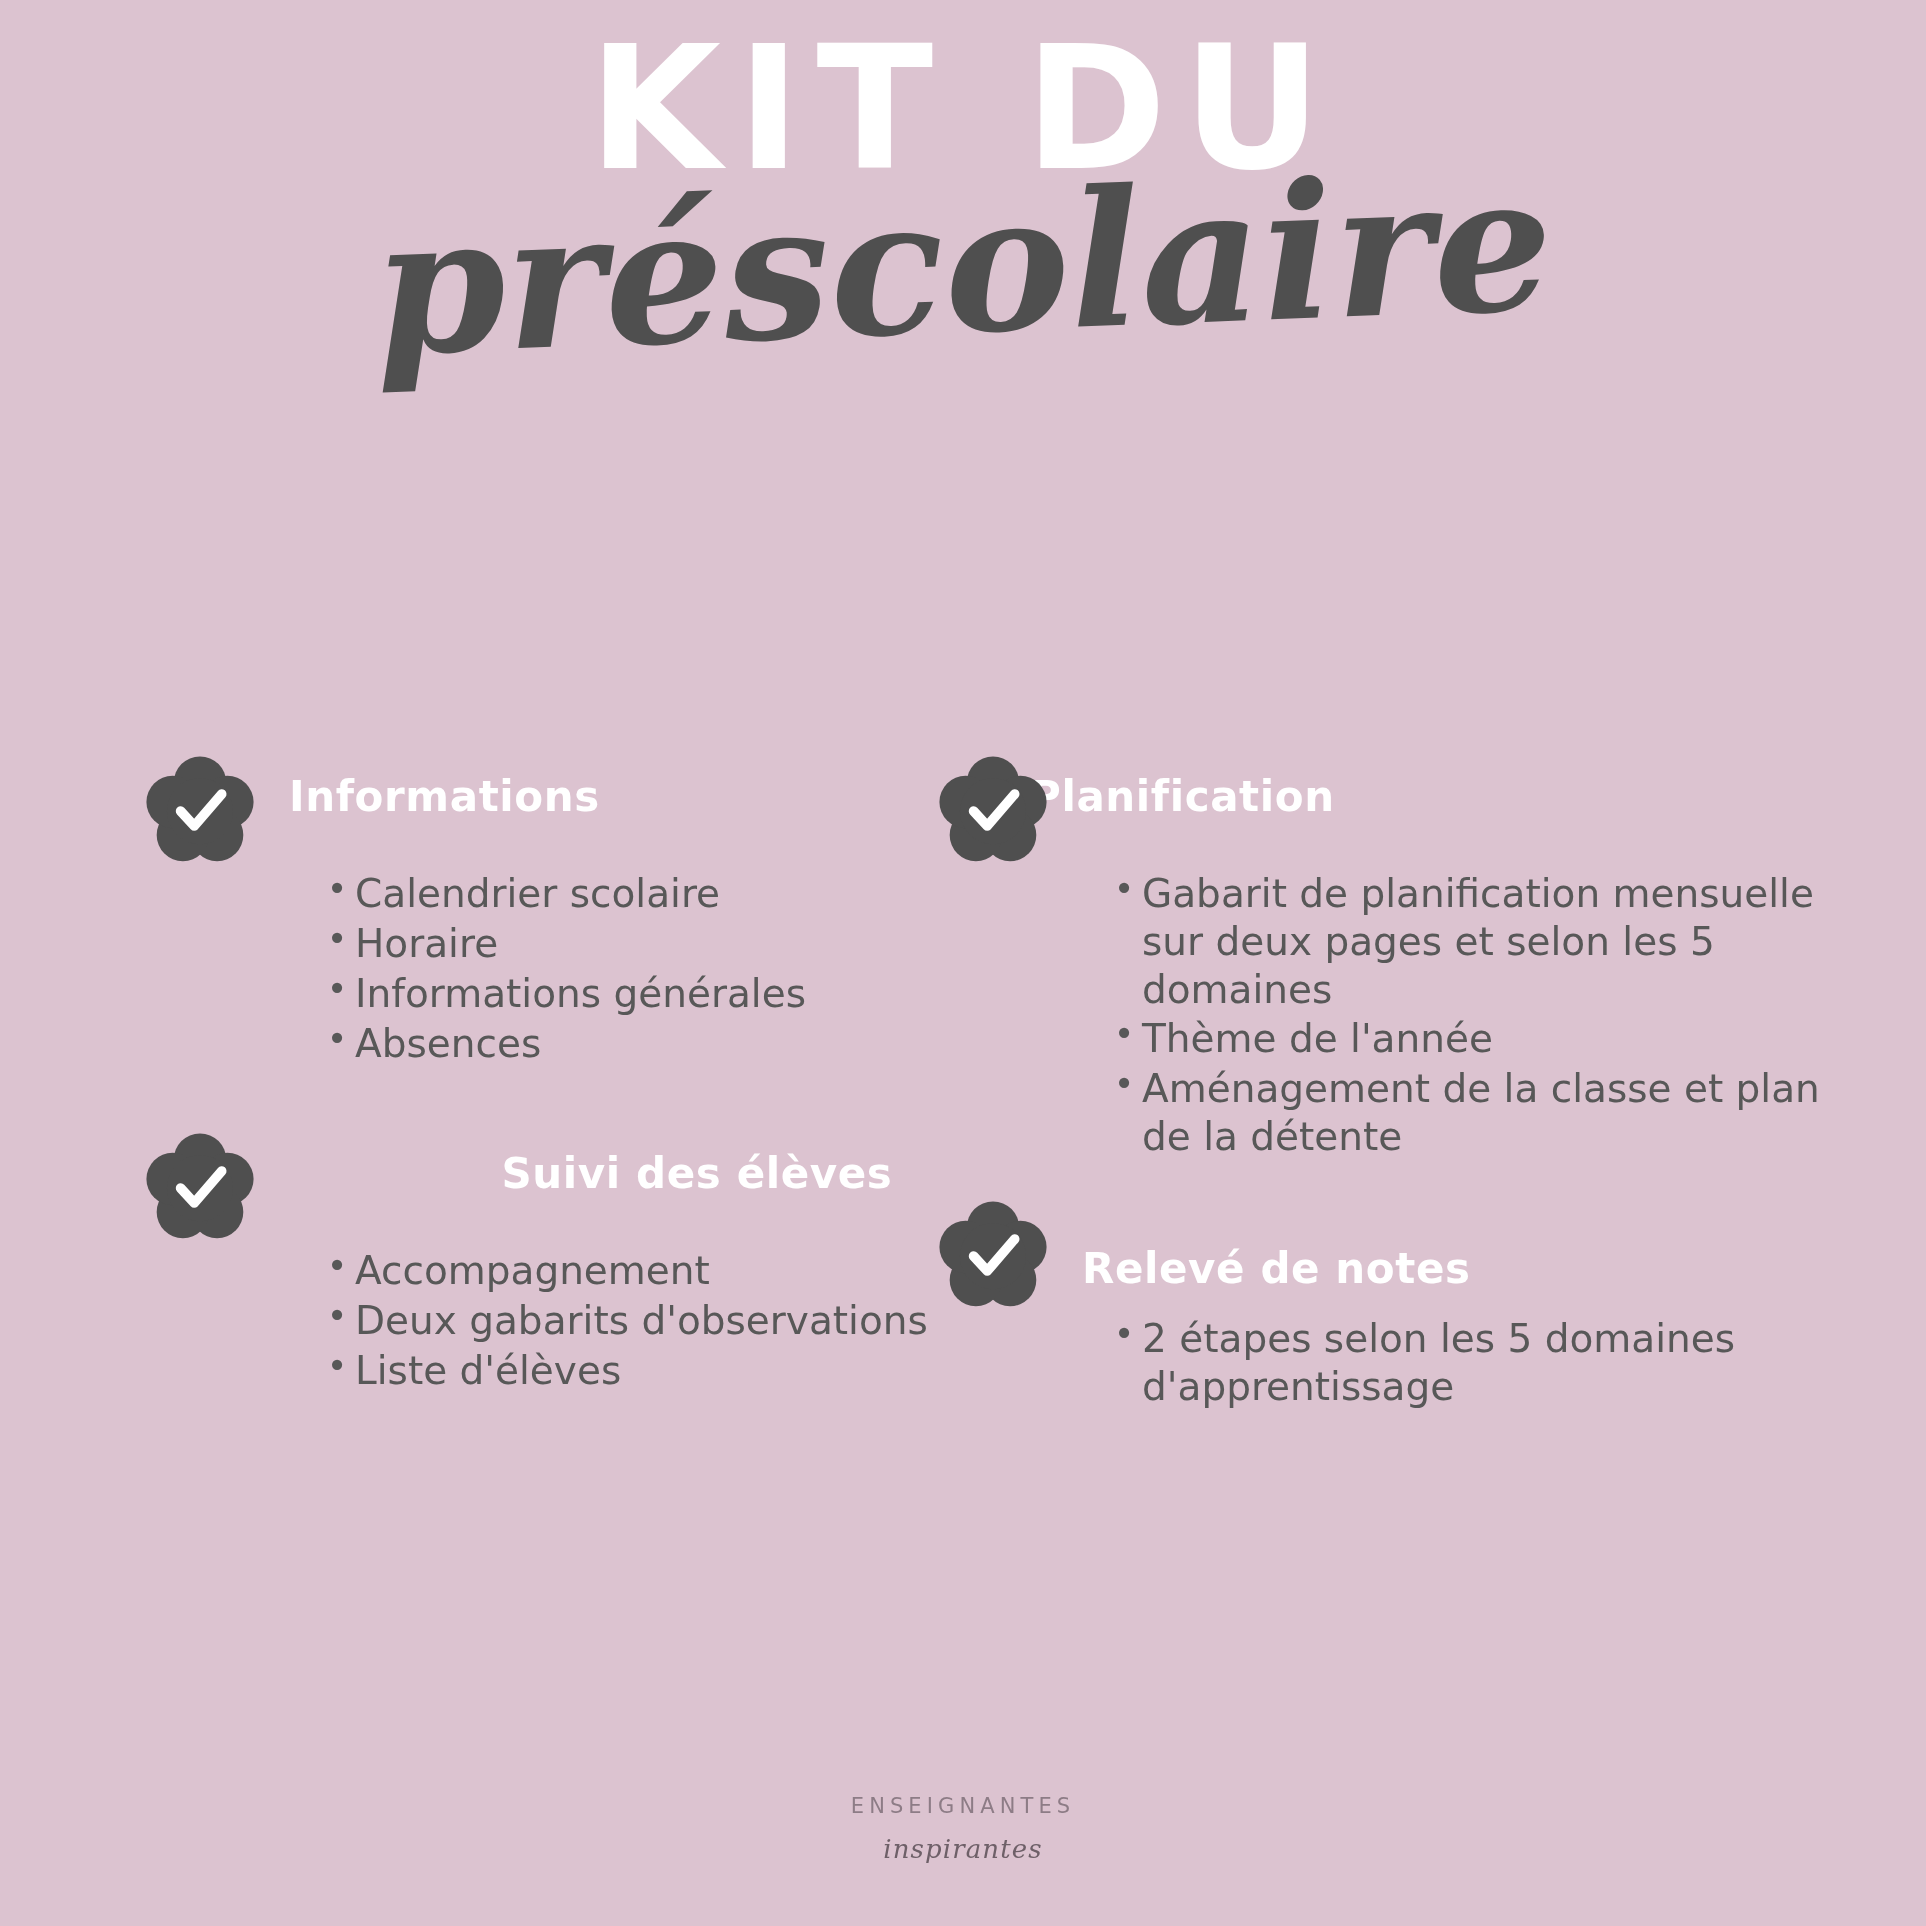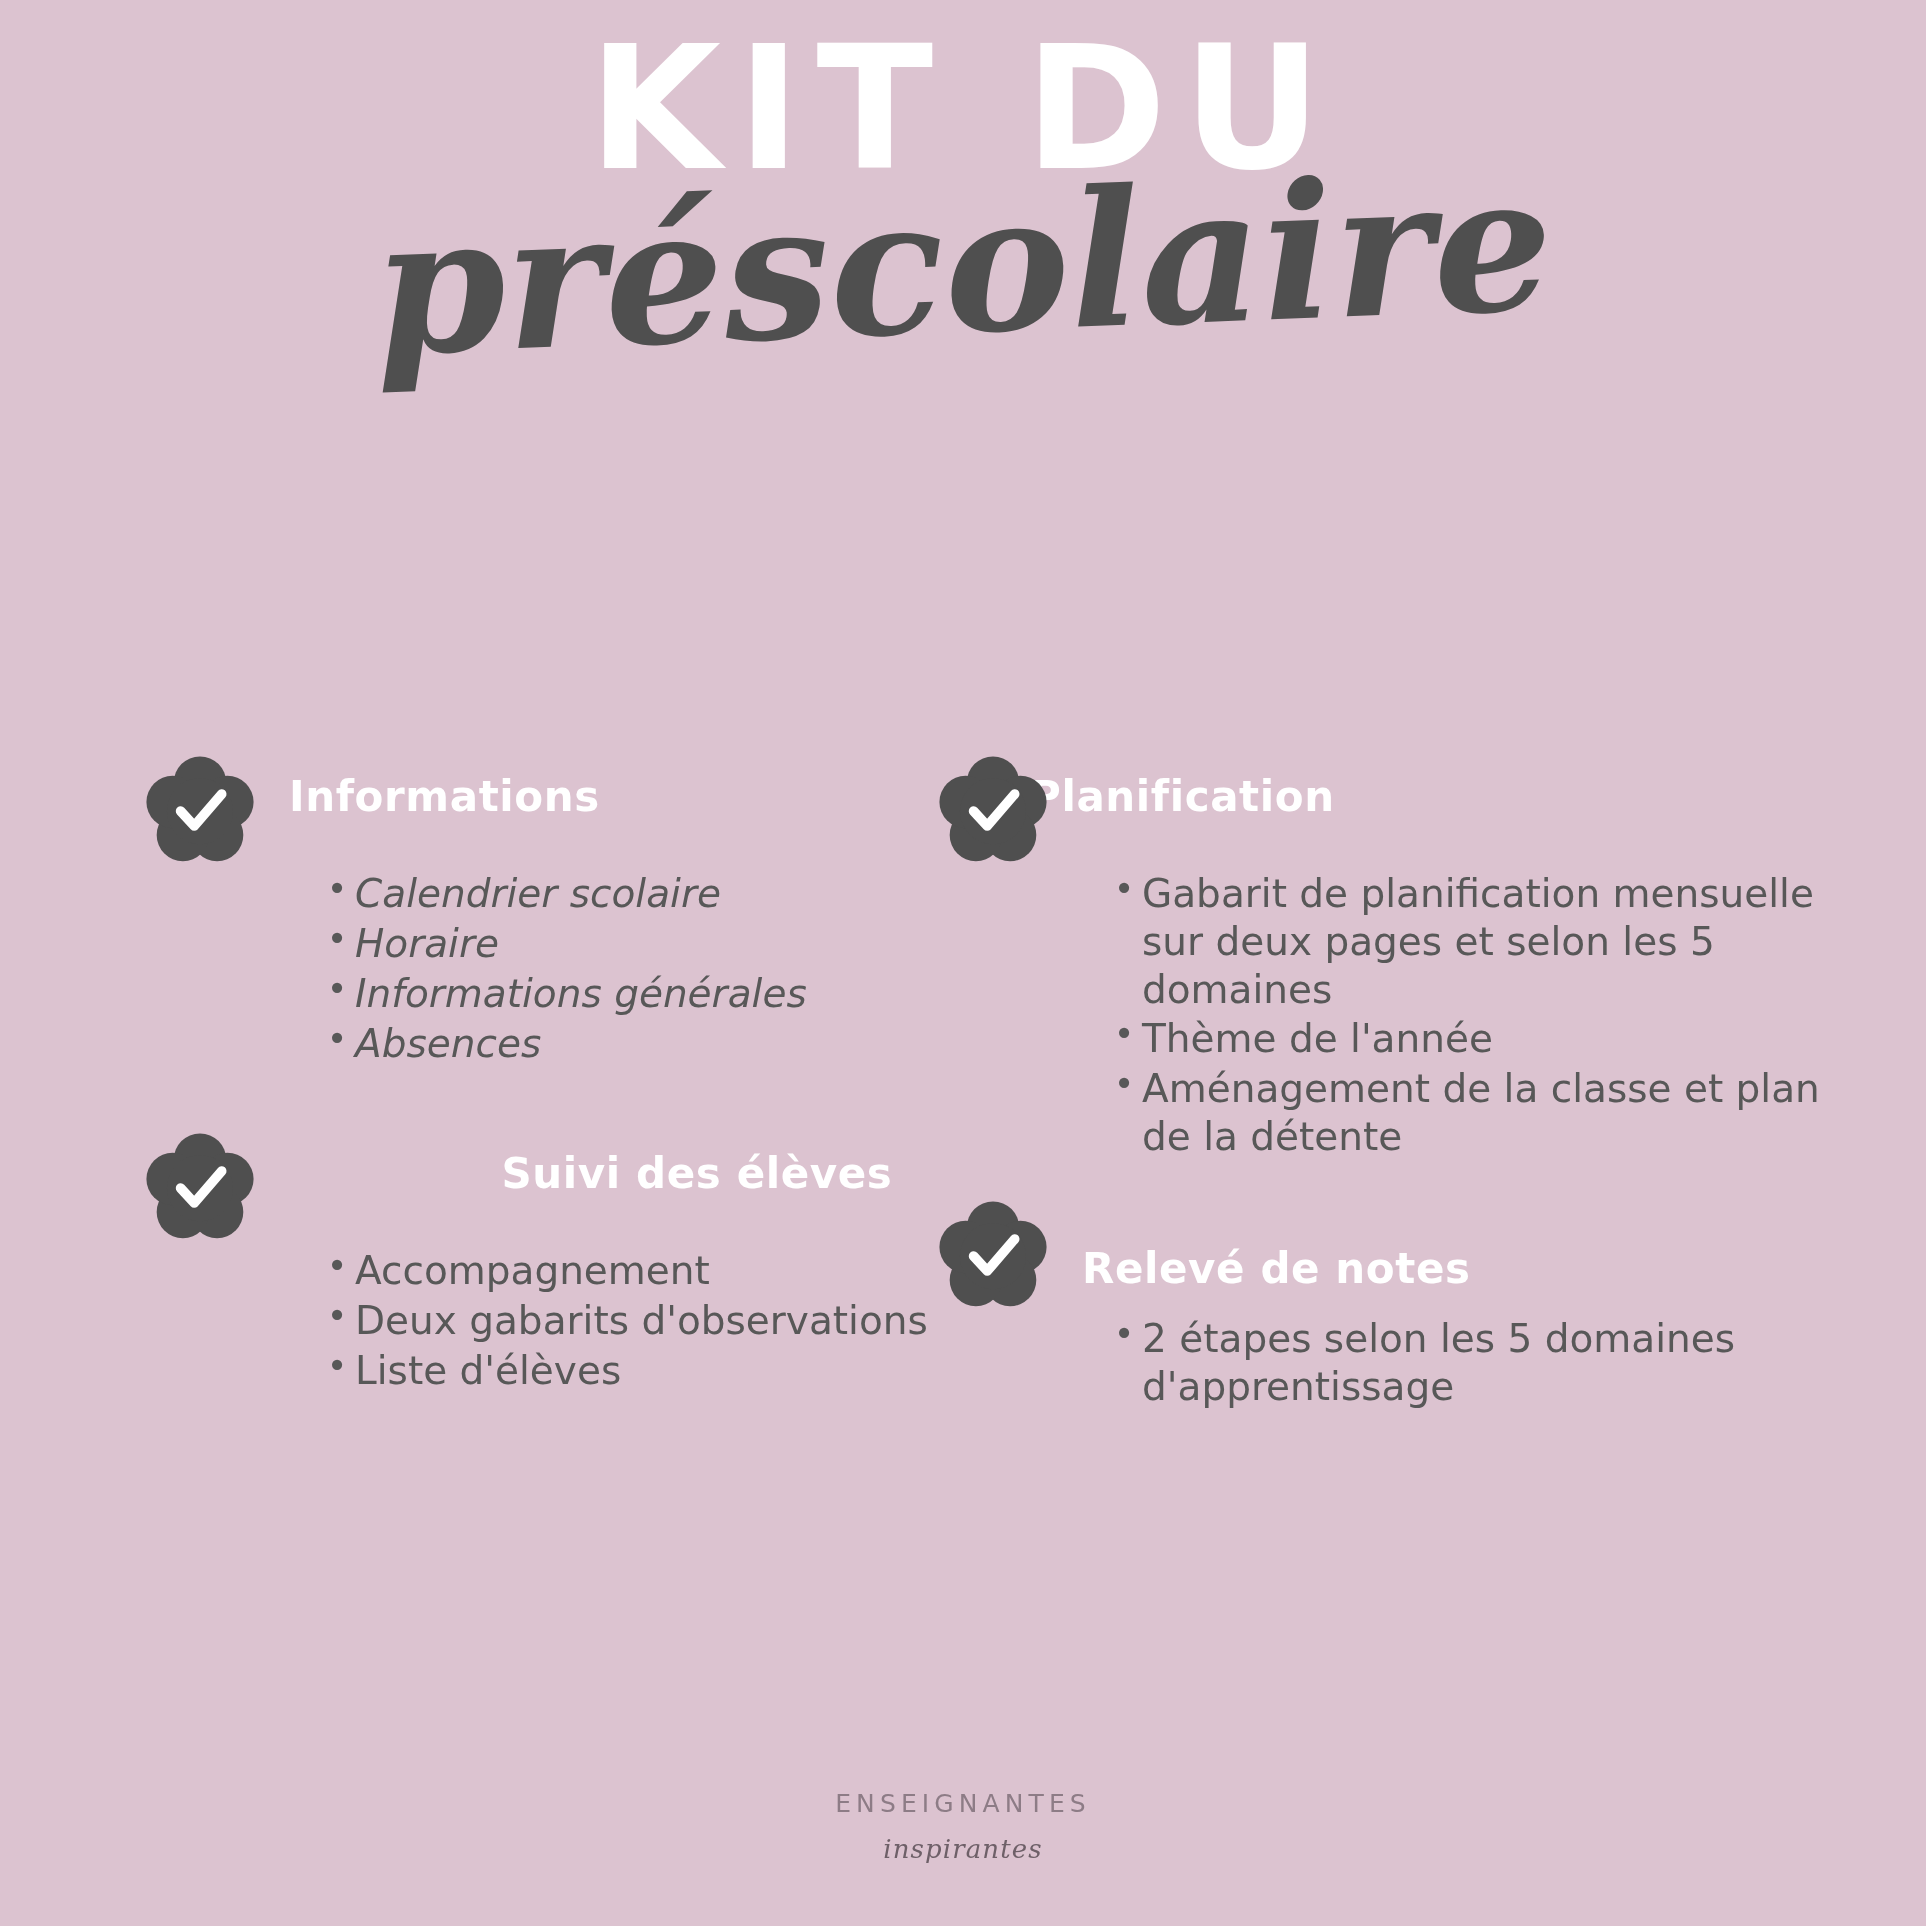--- a/index.html
+++ b/index.html
@@ -111,36 +111,36 @@
     padding-left: 35px;
   }
   ul.items li::before {
     content: "\2022";
     position: absolute;
     left: 6.8px;
     top: -2.3px;
     font-size: 35px;
     color: #585858;
   }
-  .sec-informations ul.items { margin-left: 177px; font-style: italic; }
+  .sec-informations ul.items { margin-left: 177px; }
   .sec-planification ul.items { margin-left: 171px; }
   .sec-suivi ul.items { margin-left: 177px; }
   .sec-releve ul.items { margin-left: 171px; }
 
   
   .footer {
     position: absolute;
     bottom: 62px;
     left: 0;
     width: 1926px;
     text-align: center;
   }
   .footer-main {
     font-family: "DejaVu Sans", sans-serif;
-    font-size: 25px;
+    font-size: 21px;
     letter-spacing: 5.1px;
     color: #8d7c86;
   }
   .footer-sub {
     font-family: "DejaVu Serif", serif;
     font-style: italic;
     font-size: 26px;
     color: #6e6068;
     margin-top: 16px;
     letter-spacing: 1.1px;

